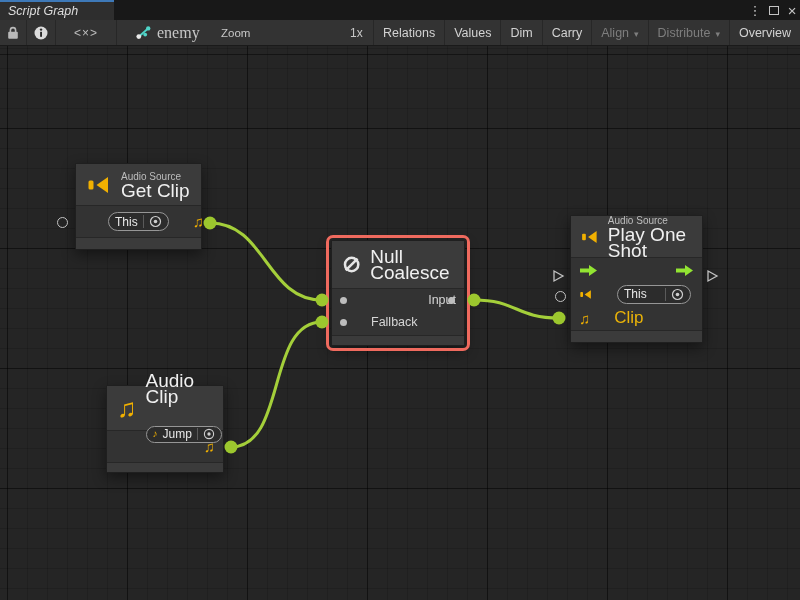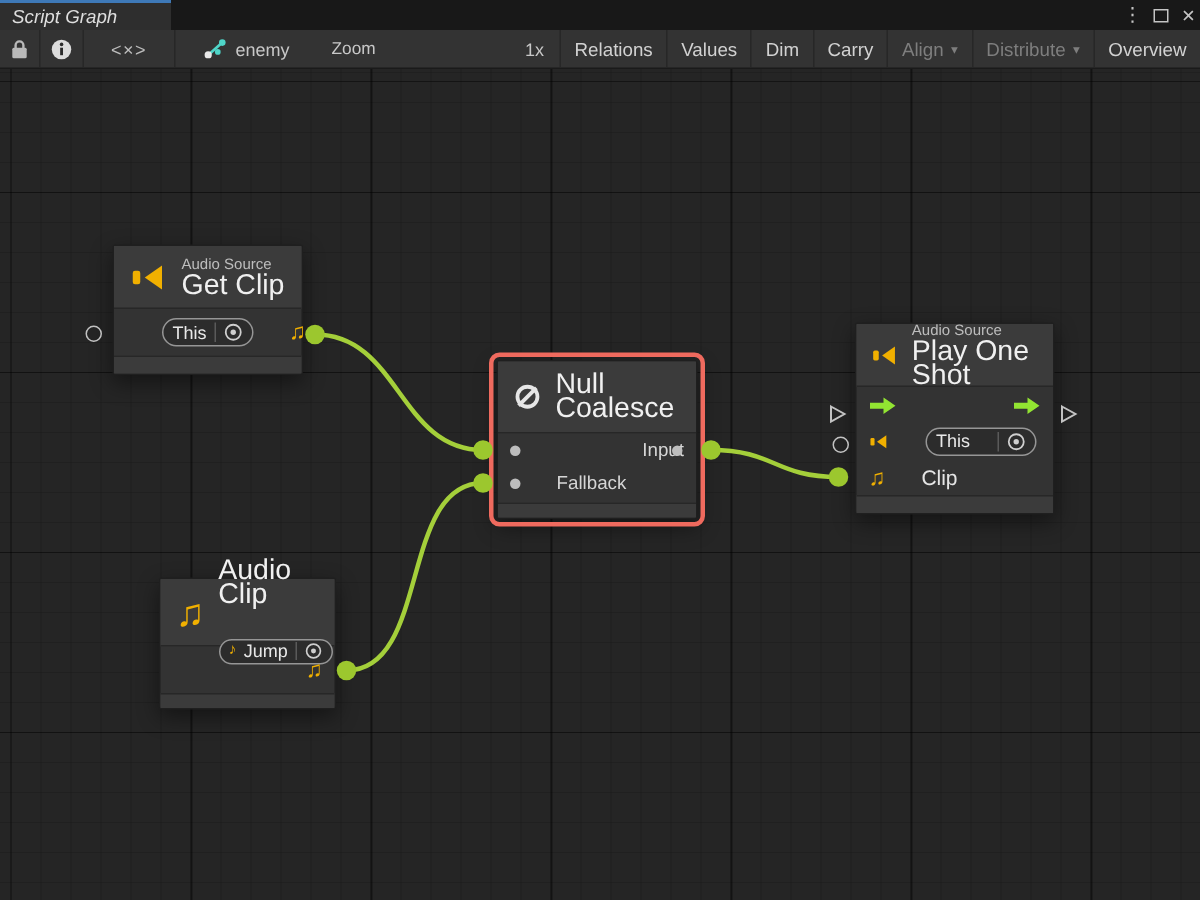--- a/index.html
+++ b/index.html
@@ -94,21 +94,21 @@
   </div>
   <div class="tb-sep" style="left:116px;"></div>
 
   <div class="tb-item" style="left:136px;">
     <svg width="15" height="13" viewBox="0 0 15 13" style="margin-right:6px;">
       <path d="M3,10.5 L12,2.5" stroke="#4fd5c8" stroke-width="1.8"></path>
       <circle cx="2.8" cy="10.6" r="2.4" fill="#e9e9e9"></circle>
       <circle cx="12.2" cy="2.4" r="2.2" fill="#4fd5c8"></circle>
       <circle cx="9.2" cy="8.6" r="1.9" fill="#4fd5c8"></circle>
     </svg>
-    <span style="color:#c8c8c8;font-size:12px;">enemy</span>
+    <span style="color:#c8c8c8;font-size:16px;font-family:Liberation Serif, serif;">enemy</span>
   </div>
 
   <div class="tb-item" style="left:221px;color:#c8c8c8;font-size:11.5px;">Zoom</div>
   <div class="zoom-track"></div>
   <div class="zoom-handle"></div>
   <div class="tb-item" style="left:350px;color:#c8c8c8;font-size:12px;">1x</div>
 
   <div class="tb-buttons">
     <div class="tb-btn">
         <span>Relations</span>
@@ -253,21 +253,21 @@
       <span class="tgt">
         <svg width="13" height="13" viewBox="0 0 13 13">
           <circle cx="6.5" cy="6.5" r="5" fill="none" stroke="#cfcfcf" stroke-width="1.2"></circle>
             <circle cx="6.5" cy="6.5" r="1.8" fill="#cfcfcf"></circle>
         </svg>
       </span>
     </div>
   </div>
   <div class="node-row" style="height:24px;">
     <span class="note">♫</span>
-    <span style="font-size:14px;color:#e5e5e5;text-align:center;">Clip</span>
+    <span style="font-size:17px;color:#eab308;text-align:center;">Clip</span>
   </div>
   <div class="node-footer" style="height:12px;"></div>
 </div>
 
 <svg class="gport" style="left:552px;top:269px;" width="13" height="14">
   <polygon points="2,2 11,7 2,12" fill="none" stroke="#c2c2c2" stroke-width="1.3"></polygon>
 </svg>
 <div class="gport circle" style="left:555px;top:291px;"></div>
 <svg class="gport" style="left:706px;top:269px;" width="13" height="14">
   <polygon points="2,2 11,7 2,12" fill="none" stroke="#c2c2c2" stroke-width="1.3"></polygon>

